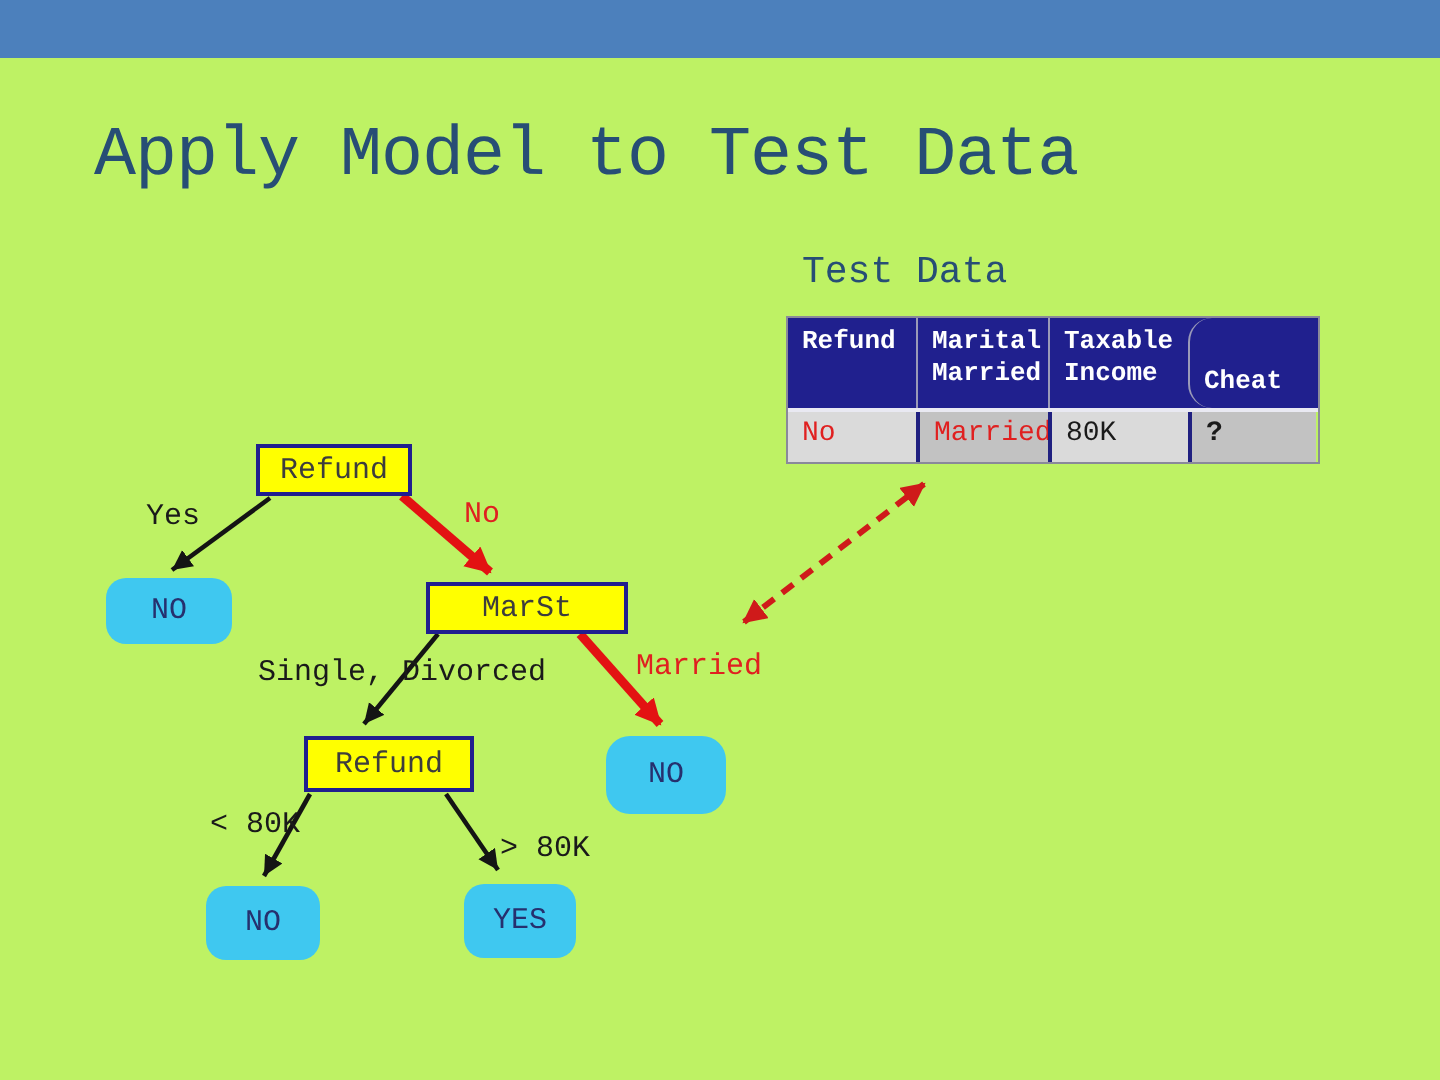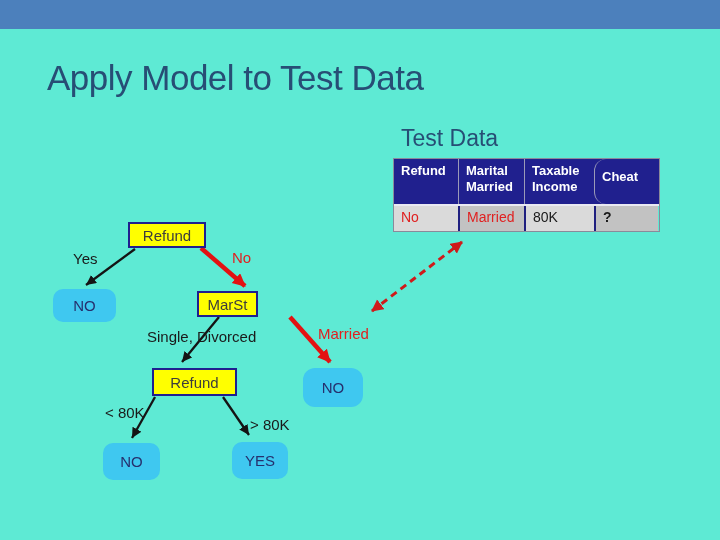--- a/index.html
+++ b/index.html
@@ -1,49 +1,49 @@
 <!DOCTYPE html>
 <html style="--top-bar: #4C80BC; --title: #274E75; --table-header-bg: #20208E; --table-header-text: #FFFFFF; --cell-light: #DADADA; --cell-dark: #C2C2C2; --node-yellow: #FFFF00; --node-border: #201F8F; --leaf-cyan: #3FC8F0; --red-arrow: #E31212; --red-text: #E02020; --black-edge: #141414;"><head>
 <meta charset="utf-8">
 <style>
   html,body { margin:0; padding:0; background:#ffffff; }
   .slide {
     position:relative; width:720px; height:540px; overflow:hidden;
-    background:#5eead4; font-family:Liberation Sans, sans-serif;
+    background:#bef264; font-family:Liberation Mono, monospace;
   }
   .top-bar {
     position:absolute; left:0; top:0; width:720px; height:29px;
     background:var(--top-bar,#4C80BC);
   }
   .title {
     position:absolute; left:47px; top:58px; margin:0;
     font-size:35px; font-weight:400; letter-spacing:-0.5px;
     color:var(--title,#274E75);
   }
   .subtitle {
     position:absolute; left:401px; top:125px;
-    font-size:23px; color:var(--title,#274E75);
+    font-size:19px; color:var(--title,#274E75);
   }
 
   
   .table {
     position:absolute; left:393px; top:158px; width:265px;
     border:1px solid #8a8a9a; box-sizing:content-box;
   }
   .thead { display:flex; height:45px; background:var(--table-header-bg,#20208E); }
   .th {
     box-sizing:border-box; color:var(--table-header-text,#FFFFFF);
     font-size:13px; font-weight:bold; line-height:1.2;
     padding:4px 2px 0 7px; display:flex; align-items:flex-start;
   }
   .th + .th { border-left:1px solid #9a9ab8; }
   .th-0 { width:64px; }
   .th-1 { width:66px; }
   .th-2 { width:70px; }
-  .th-3 { width:56px; align-items:flex-end; padding-bottom:19px;border-radius:12px; }
+  .th-3 { width:56px; align-items:flex-end; padding-bottom:5px;border-radius:12px; }
   .trow { display:flex; height:25px; border-top:2px solid #E9E9F2; }
   .td {
     box-sizing:border-box; font-size:14px; color:#1a1a1a;
     padding:3px 2px 0 7px;
   }
   .td + .td { border-left:2px solid #202080; }
   .td-0 { width:64px; background:var(--cell-light,#DADADA); color:var(--red-text,#E02020); }
   .td-1 { width:66px; background:var(--cell-dark,#C2C2C2); color:var(--red-text,#E02020); }
   .td-2 { width:70px; background:var(--cell-light,#DADADA); }
   .td-3 { width:64px; background:var(--cell-dark,#C2C2C2); font-weight:bold; }
@@ -110,26 +110,26 @@
     <line x1="201" y1="248" x2="245" y2="286" stroke="#E31212" stroke-width="4.5" marker-end="url(#arrow-red)"></line>
     <line x1="219" y1="317" x2="182" y2="362" stroke="#141414" stroke-width="2.3" marker-end="url(#arrow-black)"></line>
     <line x1="290" y1="317" x2="330" y2="362" stroke="#E31212" stroke-width="4.5" marker-end="url(#arrow-red)"></line>
     <line x1="155" y1="397" x2="132" y2="438" stroke="#141414" stroke-width="2.3" marker-end="url(#arrow-black)"></line>
     <line x1="223" y1="397" x2="249" y2="435" stroke="#141414" stroke-width="2.3" marker-end="url(#arrow-black)"></line>
     <line x1="372" y1="311" x2="462" y2="242" stroke="#CF1A1A" stroke-width="3" stroke-dasharray="7 5" marker-start="url(#arrow-dash-start)" marker-end="url(#arrow-dash-end)"></line>
   </svg>
 
   <div class="node decision" style="left:128px; top:222px; width:78px; height:26px;">Refund</div>
   <div class="node leaf" style="left:53px; top:289px; width:63px; height:33px;">NO</div>
-  <div class="node decision" style="left:197px; top:291px; width:61px; height:26px;">MarSt</div>
+  <div class="node decision" style="left:213px; top:291px; width:101px; height:26px;">MarSt</div>
   <div class="node leaf" style="left:303px; top:368px; width:60px; height:39px; border-radius:12px;">NO</div>
   <div class="node decision" style="left:152px; top:368px; width:85px; height:28px;">Refund</div>
   <div class="node leaf" style="left:103px; top:443px; width:57px; height:37px;">NO</div>
   <div class="node leaf" style="left:232px; top:442px; width:56px; height:37px;">YES</div>
 
   <div class="blabel" style="left:73px; top:250px;">Yes</div>
   <div class="blabel red" style="left:232px; top:249px;">No</div>
-  <div class="blabel" style="left:147px; top:328px;">Single, Divorced</div>
+  <div class="blabel" style="left:129px; top:328px;">Single, Divorced</div>
   <div class="blabel red" style="left:318px; top:325px;">Married</div>
   <div class="blabel" style="left:105px; top:404px;">&lt; 80K</div>
   <div class="blabel" style="left:250px; top:416px;">&gt; 80K</div>
 
 </div>
 
 </body></html>

